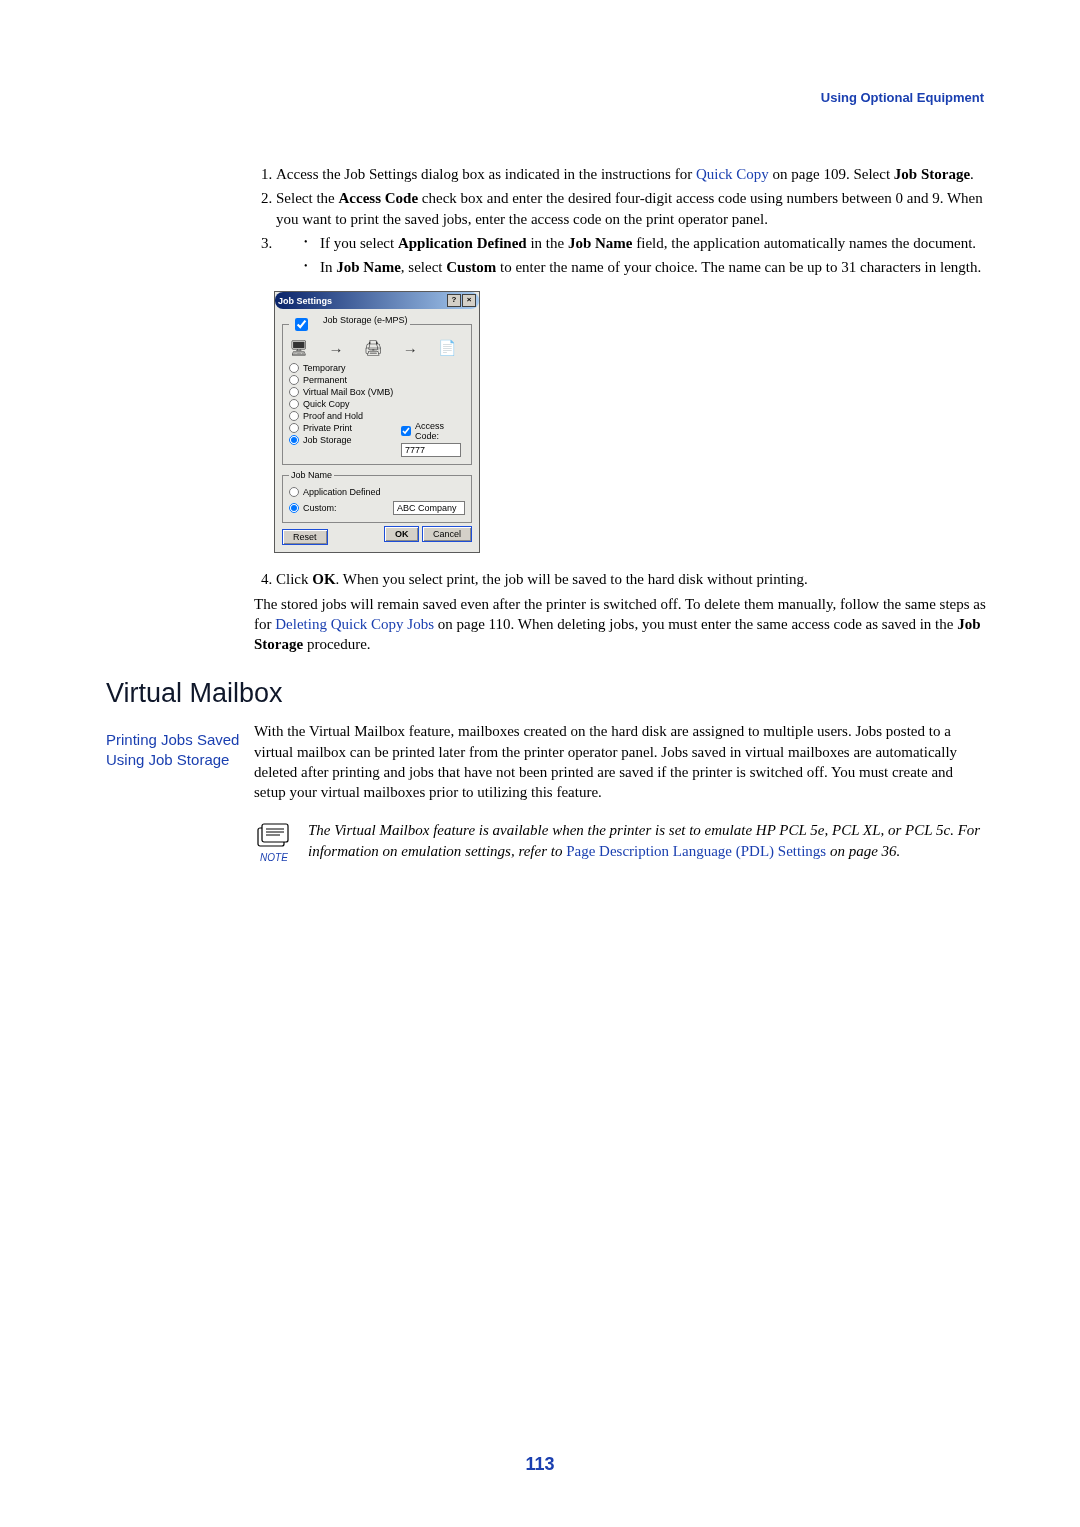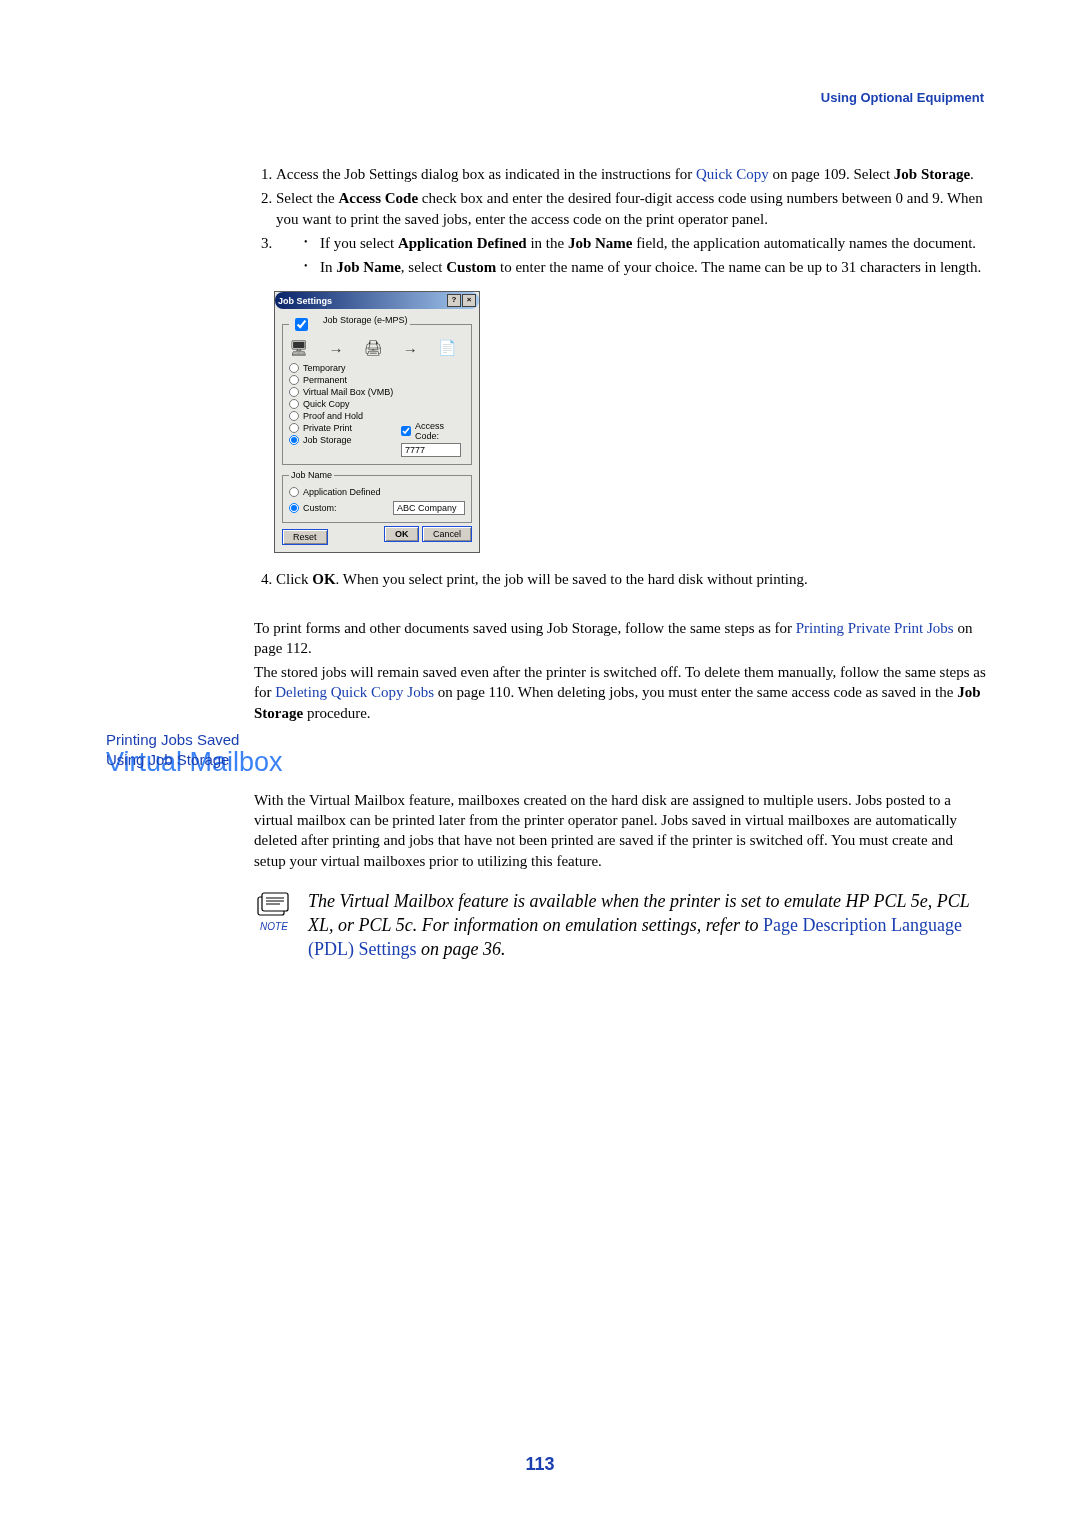--- a/index.html
+++ b/index.html
@@ -172,21 +172,21 @@
     font-family: Arial, Helvetica, sans-serif;
     font-size: 15px;
     line-height: 1.35;
   }
   .section-para {
     margin-left: 148px;
     line-height: 1.35;
   }
   .section-title {
     margin: 24px 0 12px 0;
-    color: #3b82f6;
+    color: #0f172a;
     font-family: Arial, Helvetica, sans-serif;
     font-size: 27px;
     font-weight: normal;
   }
   .note-block {
     display: flex;
     gap: 14px;
     margin-left: 148px;
     margin-top: 18px;
     align-items: flex-start;
@@ -198,21 +198,21 @@
     font-size: 10px;
     color: #1a3fb0;
     font-style: italic;
   }
   .note-icon-svg {
     width: 36px; height: 30px;
   }
   .note-text {
     font-style: italic;
     line-height: 1.35;
-    font-size: 18px;
+    font-size: 15px;
     flex: 1;
   }
   .page-num {
     position: absolute;
     bottom: 52px;
     left: 0;
     width: 100%;
     text-align: center;
     color: #1a3fb0;
     font-family: Arial, Helvetica, sans-serif;
@@ -327,23 +327,20 @@
 
     <ol class="steps" start="4">
       <li>
         <span>Click </span><strong>OK</strong><span>. When you select print, the job will be saved to the hard disk without printing.</span>
       </li>
     </ol>
   </div>
 
   <div class="left-heading" style="top:730px">Printing Jobs Saved Using Job Storage</div>
 
-  <div class="section-para" style="margin-top:28px">
-    <span>To print forms and other documents saved using Job Storage, follow the same steps as for </span><span class="link">Printing Private Print Jobs</span><span> on page 112.</span>
-  </div>
   <div class="section-para" style="margin-top:4px">
     <span>The stored jobs will remain saved even after the printer is switched off. To delete them manually, follow the same steps as for </span><span class="link">Deleting Quick Copy Jobs</span><span> on page 110. When deleting jobs, you must enter the same access code as saved in the </span><strong>Job Storage</strong><span> procedure.</span>
   </div>
 
   <h2 class="section-title">Virtual Mailbox</h2>
 
   <div class="section-para">With the Virtual Mailbox feature, mailboxes created on the hard disk are assigned to multiple users. Jobs posted to a virtual mailbox can be printed later from the printer operator panel. Jobs saved in virtual mailboxes are automatically deleted after printing and jobs that have not been printed are saved if the printer is switched off. You must create and setup your virtual mailboxes prior to utilizing this feature.</div>
 
   <div class="note-block">
     <div class="note-icon-wrap">

